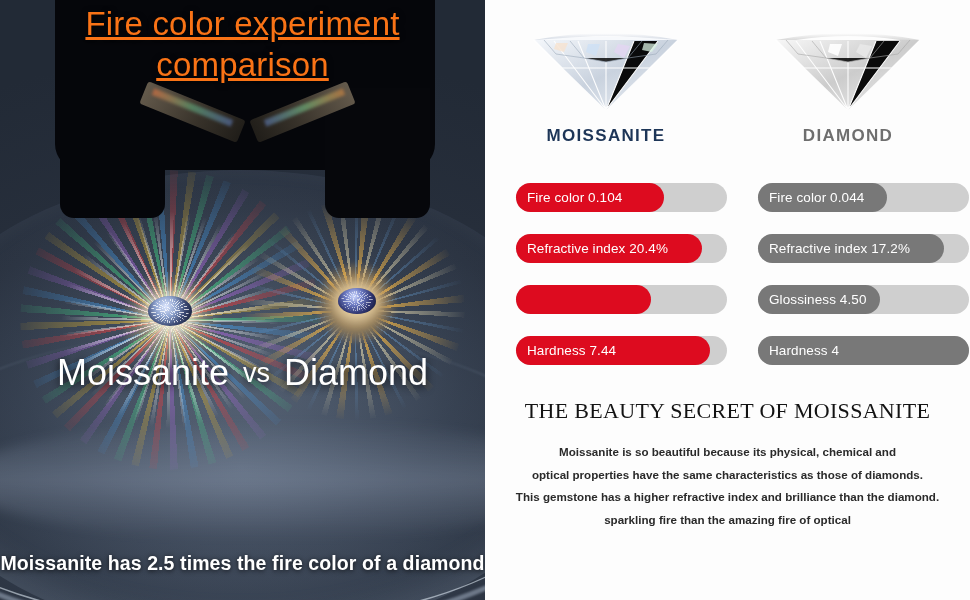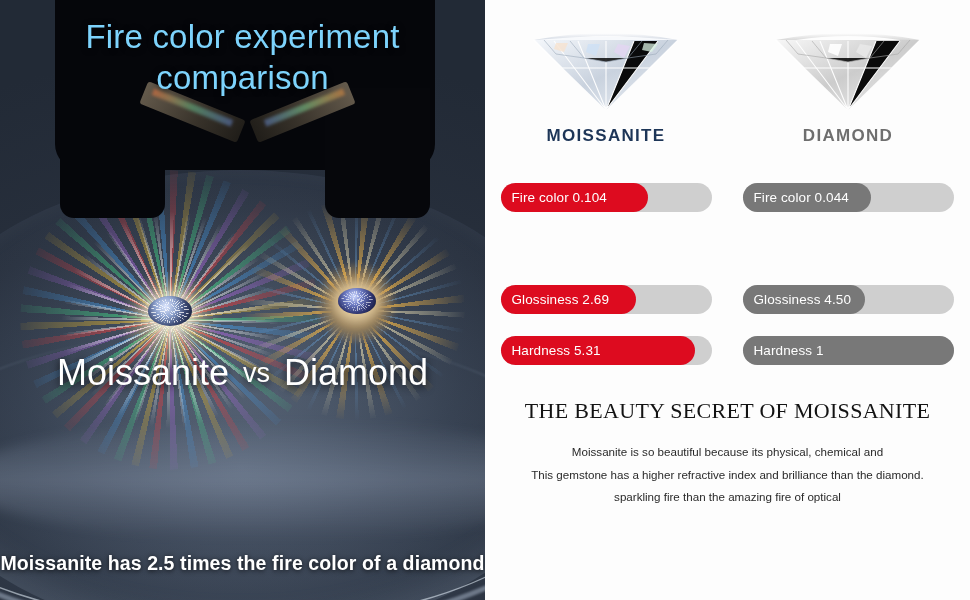--- a/index.html
+++ b/index.html
@@ -78,54 +78,54 @@
     background:repeating-conic-gradient(from 0deg, rgba(255,255,255,.75) 0deg 3deg, rgba(0,0,0,0) 3deg 12deg);}
   .gem-2{position:absolute;left:338px;top:288px;width:38px;height:26px;border-radius:50%;
     background:radial-gradient(circle at 42% 32%, #cfd9ff 0%, #6f7dc4 30%, #2f3570 62%, #141a3a 88%);
     box-shadow:0 0 13px 5px rgba(255,225,170,.6);}
   .gem-2 .spark{position:absolute;inset:3px;border-radius:50%;
     background:repeating-conic-gradient(from 5deg, rgba(255,255,255,.6) 0deg 3deg, rgba(0,0,0,0) 3deg 13deg);}
   .floor-sheen{position:absolute;left:-40px;top:420px;width:620px;height:120px;
     background:linear-gradient(180deg,rgba(200,215,240,0),rgba(205,220,245,.22),rgba(200,215,240,0));
     border-radius:50%;filter:blur(6px);}
 
-  .photo-title{position:absolute;left:0;top:17px;width:485px;text-align:center;
-    color:#7dd3fc;font-size:33px;line-height:1.24;font-weight:400;letter-spacing:.2px;
-    text-shadow:0 1px 6px rgba(0,0,0,.7);}
+  .photo-title{position:absolute;left:0;top:4px;width:485px;text-align:center;
+    color:#f97316;font-size:33px;line-height:1.24;font-weight:400;letter-spacing:.2px;
+    text-shadow:0 1px 6px rgba(0,0,0,.7);text-decoration:underline;}
   .vs-row{position:absolute;left:0;top:352px;width:485px;text-align:center;color:#fff;
     text-shadow:0 2px 9px rgba(0,0,0,.85);white-space:nowrap;}
   .vs-row .big{font-size:36px;font-weight:400;vertical-align:middle;}
   .vs-row .vs{font-size:27px;font-weight:400;vertical-align:middle;padding:0 14px;}
   .photo-caption{position:absolute;left:0;top:552px;width:485px;text-align:center;color:#fff;
     font-size:19.5px;font-weight:700;letter-spacing:.1px;text-shadow:0 1px 5px rgba(0,0,0,.8);}
 
   
   .info-panel{position:relative;width:485px;height:600px;background:#fdfdfd;}
   .gem-figs{display:flex;padding:10px 0 0 0;}
   .gem-fig{width:242px;text-align:center;}
   .gem-art{height:112px;display:flex;align-items:center;justify-content:center;}
   .gem-name{font-size:17px;font-weight:700;letter-spacing:1.3px;margin-top:4px;}
   .gem-name.moiss{color:#1d3557;}
   .gem-name.diam{color:#6e6e6e;}
 
   .bars{position:absolute;top:183px;left:0;width:485px;}
   .bar-row{display:flex;height:51px;}
-  .bar-cell{width:242px;display:flex;justify-content:center;}
+  .bar-cell{width:242px;display:flex;justify-content:flex-end;}
   .track{position:relative;width:211px;height:29px;border-radius:15px;background:#cfcfcf;}
   .fill{position:absolute;left:0;top:0;height:29px;border-radius:15px;}
   .fill.red{background:#dd0b1f;}
   .fill.gray{background:#787878;}
   .bar-label{position:absolute;left:11px;top:0;height:29px;display:flex;align-items:center;
     color:#fff;font-size:13.5px;font-weight:400;white-space:nowrap;z-index:2;letter-spacing:.1px;}
 
   .secret{position:absolute;top:396px;left:0;width:485px;text-align:center;}
   .secret h2{margin:0;font-family:"Liberation Serif",serif;font-weight:400;color:#131313;
     font-size:22px;line-height:1.32;letter-spacing:.3px;}
   .secret p{margin:16px 0 0 0;font-size:11.6px;line-height:1.95;color:#2a2a2a;}
-  .secret p span{display:block;}
+  .secret p span{display:block;font-weight:bold;}
 </style>
 </head>
 <body>
 
 <div id="page">
 
   <div class="photo-panel">
     <div class="bg-base"></div>
     <div class="dish"></div>
     <div class="floor-sheen"></div>
@@ -242,60 +242,72 @@
         </div>
         <div class="bar-cell">
           <div class="track">
             <div class="fill gray" style="width:61%"></div>
             <div class="bar-label">Fire color 0.044</div>
           </div>
         </div>
       </div>
 
       <div class="bar-row">
+        <div class="bar-cell">
+          <div class="track">
+            <div class="fill red" style="width:88%"></div>
+            <div class="bar-label">Refractive index 20.4%</div>
+          </div>
+        </div>
+        <div class="bar-cell">
+          <div class="track">
+            <div class="fill gray" style="width:88%"></div>
+            <div class="bar-label">Refractive index 17.2%</div>
+          </div>
+        </div>
       </div>
 
       <div class="bar-row">
         <div class="bar-cell">
           <div class="track">
             <div class="fill red" style="width:64%"></div>
-            <div class="bar-label">Glossiness 2.69</div>
           </div>
         </div>
         <div class="bar-cell">
           <div class="track">
             <div class="fill gray" style="width:58%"></div>
             <div class="bar-label">Glossiness 4.50</div>
           </div>
         </div>
       </div>
 
       <div class="bar-row">
         <div class="bar-cell">
           <div class="track">
             <div class="fill red" style="width:92%"></div>
-            <div class="bar-label">Hardness 5.31</div>
+            <div class="bar-label">Hardness 7.44</div>
           </div>
         </div>
         <div class="bar-cell">
           <div class="track">
             <div class="fill gray" style="width:100%"></div>
-            <div class="bar-label">Hardness 1</div>
+            <div class="bar-label">Hardness 4</div>
           </div>
         </div>
       </div>
 
     </div>
 
     <div class="secret">
       <h2>
         <span>THE BEAUTY SECRET</span>
         <span>OF MOISSANITE</span>
       </h2>
       <p>
         <span>Moissanite is so beautiful because its physical, chemical and</span>
+        <span>optical properties have the same characteristics as those of diamonds.</span>
         <span>This gemstone has a higher refractive index and brilliance than the diamond.</span>
         <span>sparkling fire than the amazing fire of optical</span>
       </p>
     </div>
 
   </div>
 </div>
 
 </body></html>

